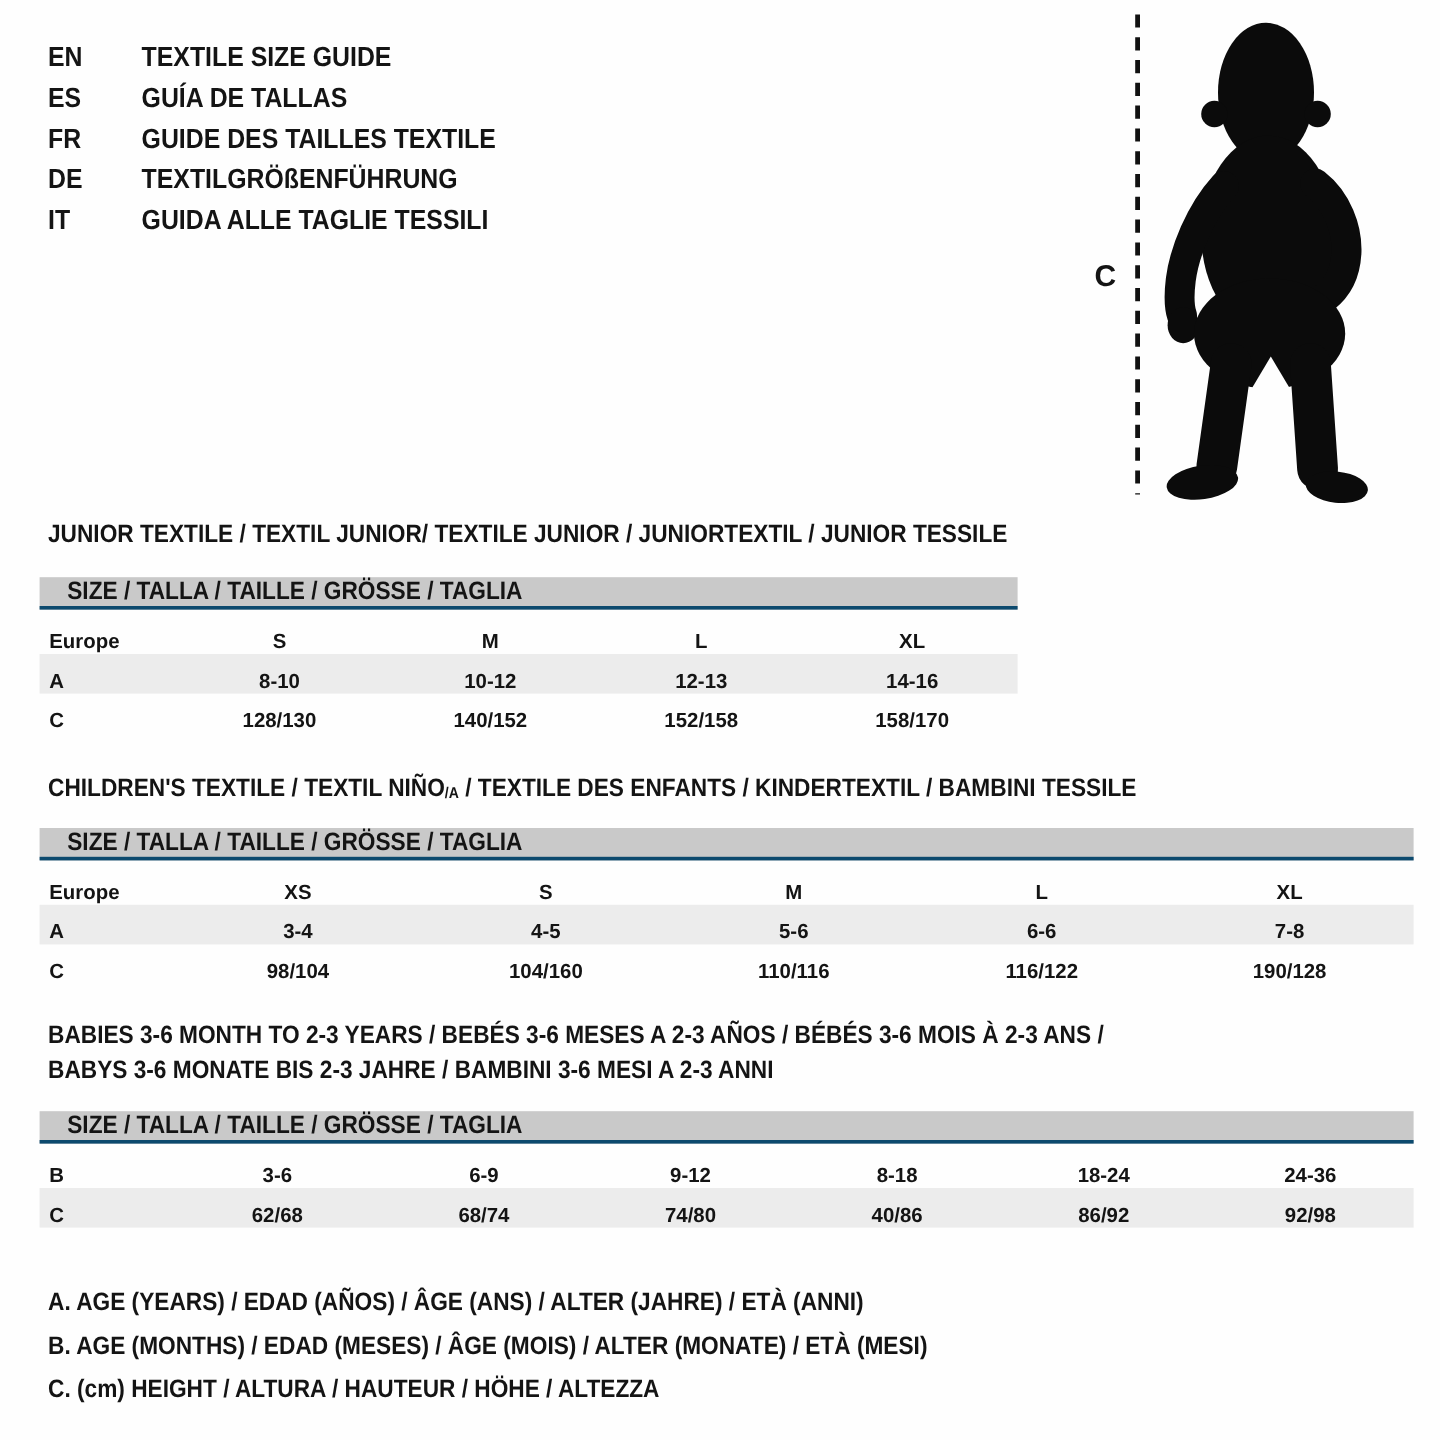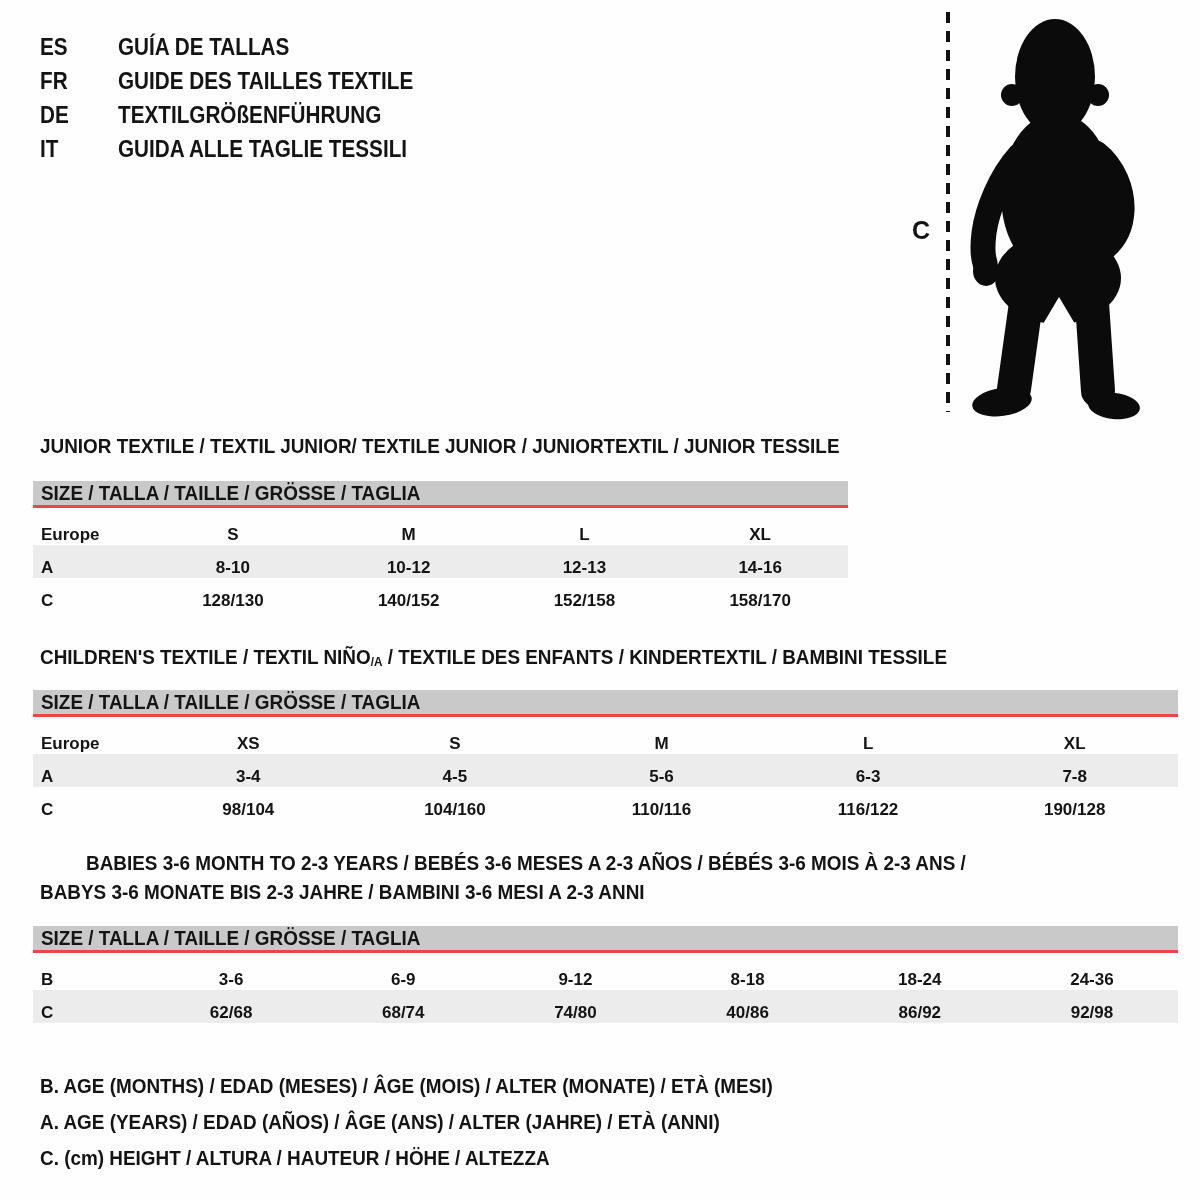--- a/index.html
+++ b/index.html
@@ -12,39 +12,43 @@
   .lang-list { left:40px; top:30px; }
   .lang-row { display:flex; height:34px; align-items:center; font-size:23px; font-weight:bold; }
   .lang-code { width:78px; }
 
   
   .sec-heading { font-size:21px; font-weight:bold; white-space:nowrap; }
   .subsz { font-size:13px; vertical-align:-2px; }
 
   
   .size-table { left:33px; }
-  .banner { height:27px; background:#c9c9c9; border-bottom:3px solid #ef4444; display:flex; align-items:center; padding-left:8px; margin-bottom:4px; }
+  .banner { height:27px; background:#c9c9c9; border-bottom:3px solid #0c4a6e; display:flex; align-items:center; padding-left:23px; margin-bottom:4px; }
   .banner span { font-size:21px; font-weight:bold; }
   .trow { display:flex; height:33px; align-items:flex-end; font-size:17px; font-weight:bold; }
   .trow.shade { background:#ececec; }
   .tlabel { width:112px; padding-left:8px; }
   .tcell { flex:1; text-align:center; }
 
   
   .c-label { font-size:25px; font-weight:bold; }
 
   
   .legend-line { height:36px; display:flex; align-items:center; font-size:21px; font-weight:bold; }
 </style>
 </head>
 <body>
 
 <div>
 
   <div class="abs lang-list">
+    <div class="lang-row">
+      <span class="lang-code"><span class="cond">EN</span></span>
+      <span class="cond">TEXTILE SIZE GUIDE</span>
+    </div>
     <div class="lang-row">
       <span class="lang-code"><span class="cond">ES</span></span>
       <span class="cond">GUÍA DE TALLAS</span>
     </div>
     <div class="lang-row">
       <span class="lang-code"><span class="cond">FR</span></span>
       <span class="cond">GUIDE DES TAILLES TEXTILE</span>
     </div>
     <div class="lang-row">
       <span class="lang-code"><span class="cond">DE</span></span>
@@ -121,35 +125,35 @@
       <span class="tcell">S</span>
       <span class="tcell">M</span>
       <span class="tcell">L</span>
       <span class="tcell">XL</span>
     </div>
     <div class="trow shade">
       <span class="tlabel">A</span>
       <span class="tcell">3-4</span>
       <span class="tcell">4-5</span>
       <span class="tcell">5-6</span>
-      <span class="tcell">6-3</span>
+      <span class="tcell">6-6</span>
       <span class="tcell">7-8</span>
     </div>
     <div class="trow">
       <span class="tlabel">C</span>
       <span class="tcell">98/104</span>
       <span class="tcell">104/160</span>
       <span class="tcell">110/116</span>
       <span class="tcell">116/122</span>
       <span class="tcell">190/128</span>
     </div>
   </div>
 
   <div class="abs" style="left:40px; top:845px;">
-    <div class="sec-heading" style="height:35px; display:flex; align-items:center;margin-left:46px;">
+    <div class="sec-heading" style="height:35px; display:flex; align-items:center;">
         <span class="cond">BABIES 3-6 MONTH TO 2-3 YEARS / BEBÉS 3-6 MESES A 2-3 AÑOS / BÉBÉS 3-6 MOIS À 2-3 ANS /</span>
       </div>
     <div class="sec-heading" style="height:35px; display:flex; ">
         <span class="cond">BABYS 3-6 MONATE BIS 2-3 JAHRE / BAMBINI 3-6 MESI A 2-3 ANNI</span>
       </div>
   </div>
   <div class="abs size-table" style="top:926px; width:1145px;">
     <div class="banner">
       <span class="cond">SIZE / TALLA / TAILLE / GRÖSSE / TAGLIA</span>
     </div>
@@ -168,23 +172,23 @@
       <span class="tcell">68/74</span>
       <span class="tcell">74/80</span>
       <span class="tcell">40/86</span>
       <span class="tcell">86/92</span>
       <span class="tcell">92/98</span>
     </div>
   </div>
 
   <div class="abs" style="left:40px; top:1068px;">
     <div class="legend-line">
-        <span class="cond">B. AGE (MONTHS) / EDAD (MESES) / ÂGE (MOIS) / ALTER (MONATE) / ETÀ (MESI)</span>
+        <span class="cond">A. AGE (YEARS) / EDAD (AÑOS) / ÂGE (ANS) / ALTER (JAHRE) / ETÀ (ANNI)</span>
       </div>
     <div class="legend-line">
-        <span class="cond">A. AGE (YEARS) / EDAD (AÑOS) / ÂGE (ANS) / ALTER (JAHRE) / ETÀ (ANNI)</span>
+        <span class="cond">B. AGE (MONTHS) / EDAD (MESES) / ÂGE (MOIS) / ALTER (MONATE) / ETÀ (MESI)</span>
       </div>
     <div class="legend-line">
         <span class="cond">C. (cm) HEIGHT / ALTURA / HAUTEUR / HÖHE / ALTEZZA</span>
       </div>
   </div>
 
 </div>
 
 </body></html>

